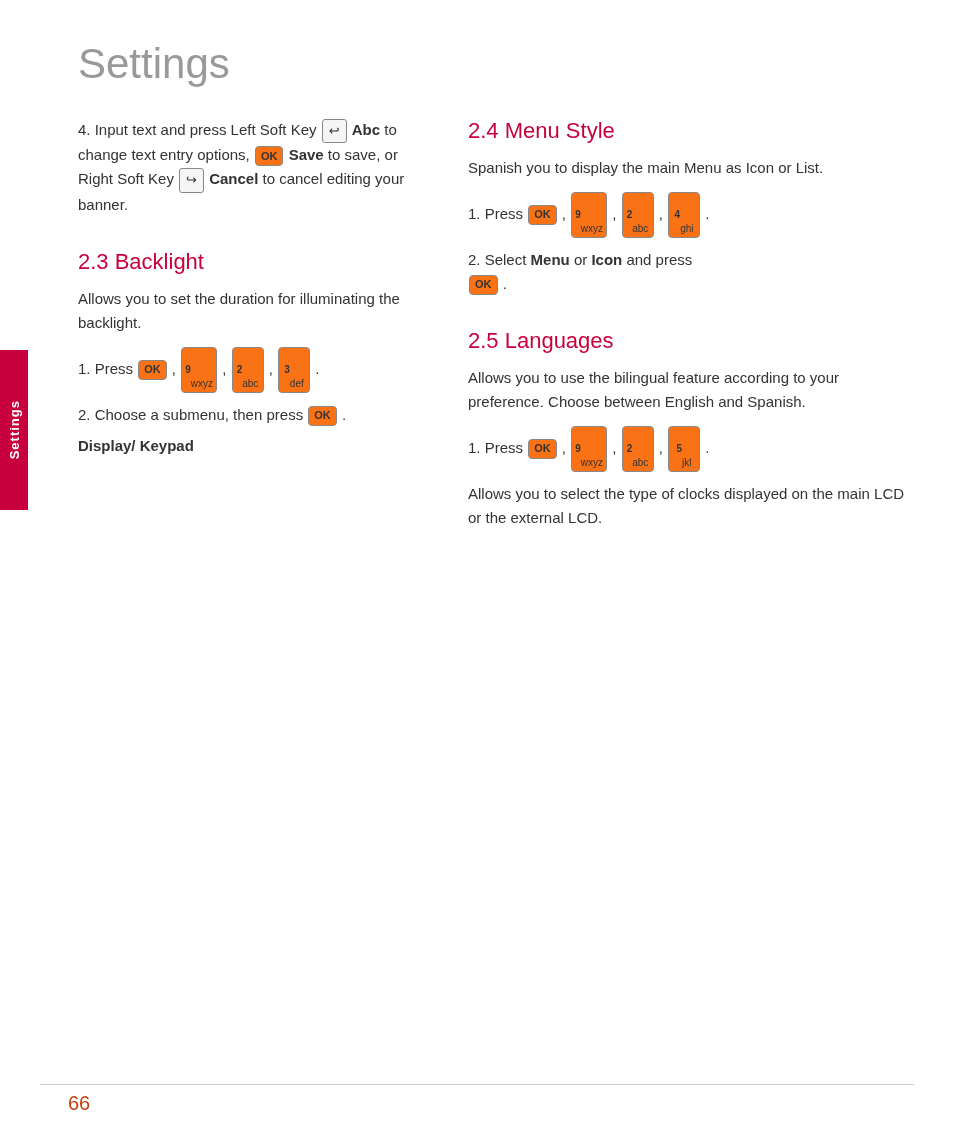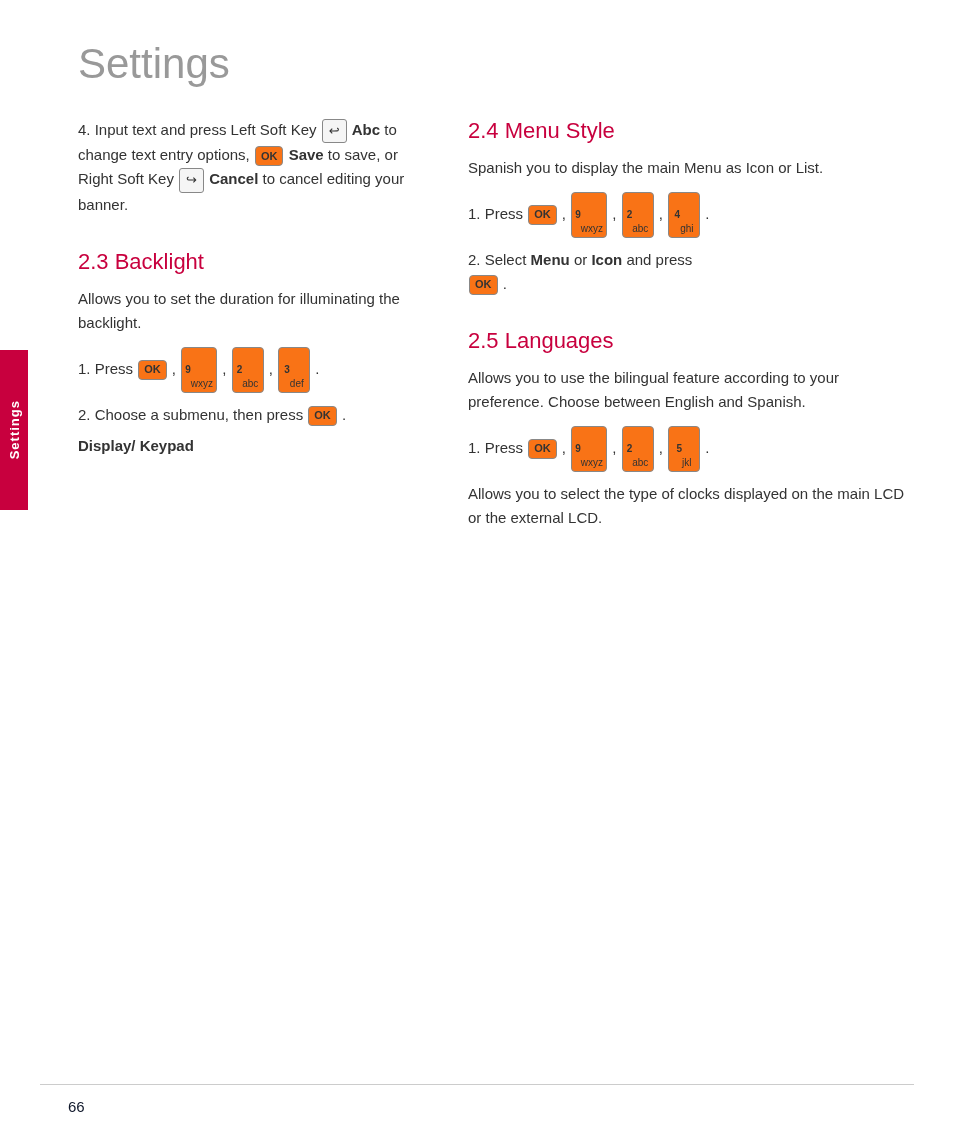--- a/index.html
+++ b/index.html
@@ -195,22 +195,22 @@
       font-weight: bold;
       font-size: 15px;
       margin: 6px 0 16px 0;
     }
 
     
     .page-number {
       position: absolute;
       bottom: 30px;
       left: 68px;
-      font-size: 15px;
-      color: #0f172a;
+      font-size: 20px;
+      color: #c2410c;
     }
 
     
     .bottom-line {
       position: absolute;
       bottom: 60px;
       left: 40px;
       right: 40px;
       height: 1px;
       background: #ccc;

